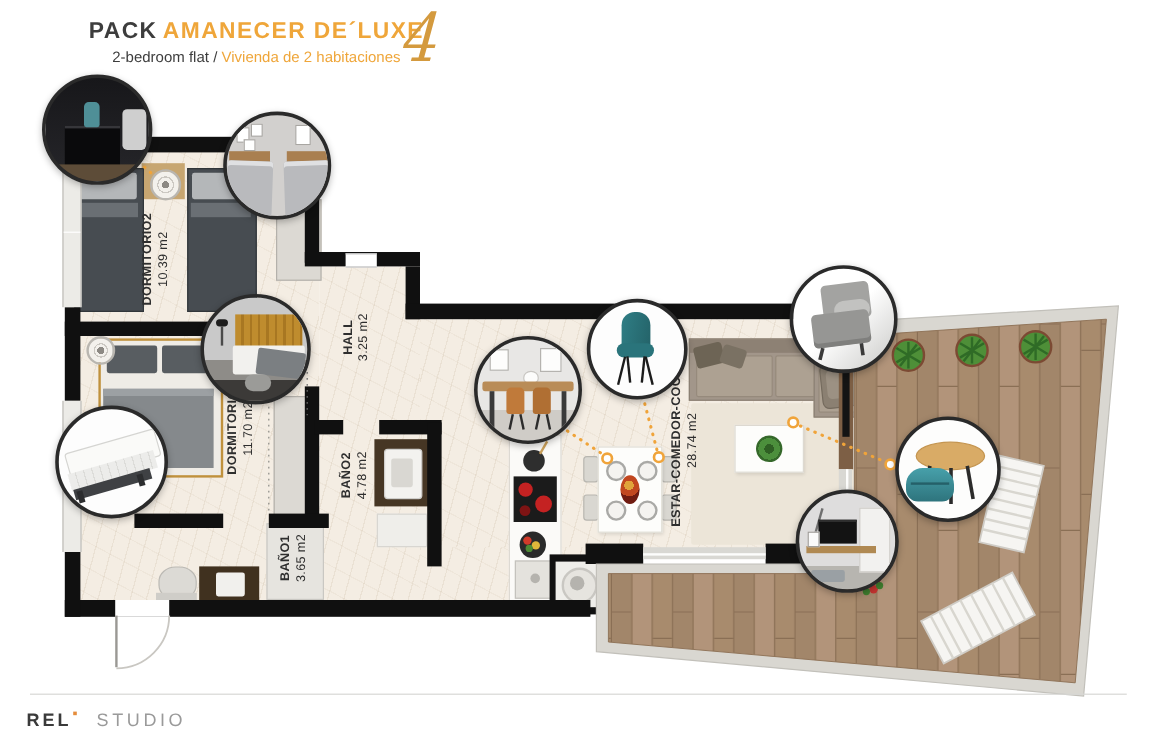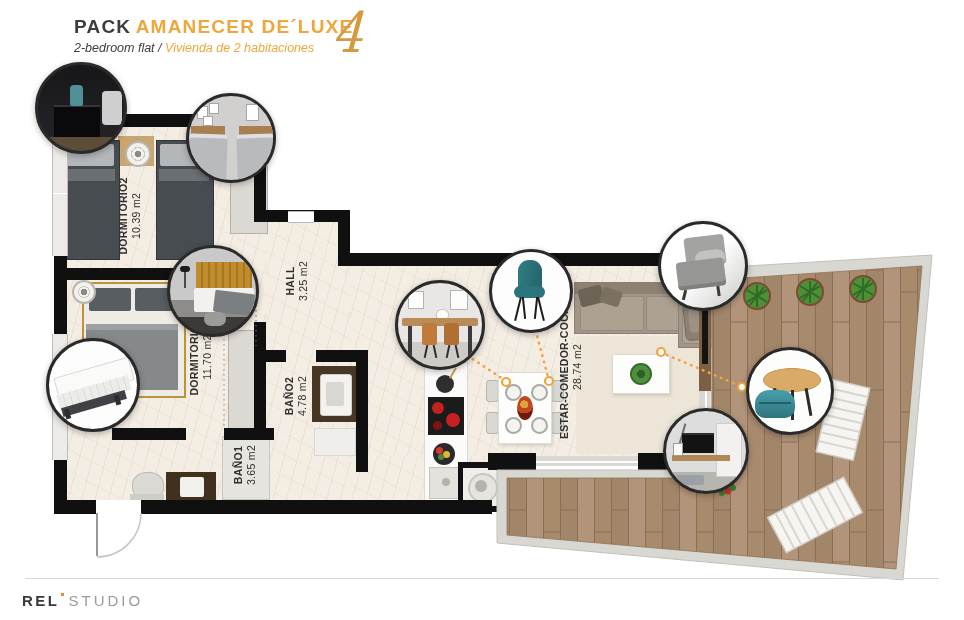--- a/index.html
+++ b/index.html
@@ -2,21 +2,21 @@
 <html><head>
 <meta charset="utf-8">
 <style>
   html,body{margin:0;padding:0;background:#ffffff;}
   .page{position:relative;width:964px;height:620px;background:#fff;overflow:hidden;
         font-family:"Liberation Sans",sans-serif;}
   
   .hdr{position:absolute;left:74px;top:16px;z-index:8;}
   .hdr .t1{font-size:19px;font-weight:700;letter-spacing:1.2px;color:#3d3d3d;}
   .hdr .t2{font-size:19px;font-weight:600;letter-spacing:1.2px;color:#efa63a;}
-  .hdr .sub{margin-top:3px;font-size:12.5px;font-style:italic;color:#3d3d3d;}
+  .hdr .sub{margin-top:3px;font-size:12.5px;color:#3d3d3d;text-align:center;}
   .hdr .sub .es{color:#efa63a;}
   .packnum{position:absolute;left:334px;top:4px;z-index:8;font-family:"DejaVu Serif",serif;
            font-style:italic;font-weight:400;font-size:56px;line-height:58px;color:#d49a3e;
            transform:skewX(-6deg) scaleX(.85);}
   
   .floor{position:absolute;z-index:1;background-color:#f4ede3;
     background-image:repeating-linear-gradient(105deg,rgba(196,178,152,.20) 0 1px,transparent 1px 13px),
                      repeating-linear-gradient(28deg,rgba(196,178,152,.12) 0 1px,transparent 1px 19px);}
   .wall{position:absolute;z-index:3;background:#101010;}
   .gap{position:absolute;z-index:3;background:#ffffff;}
@@ -33,21 +33,21 @@
   .rlabel .ar{display:block;font-weight:400;}
   .svg-overlay{position:absolute;left:0;top:0;z-index:4;pointer-events:none;}
   
   .callout{position:absolute;z-index:6;border-radius:50%;border:3px solid #2a2a2a;overflow:hidden;
            background:#fff;box-shadow:0 2px 6px rgba(0,0,0,.28);}
   .callout>div{position:absolute;}
   
   .foot-line{position:absolute;left:25px;right:25px;top:578px;height:1px;background:#d8d8d5;z-index:8;}
   .logo{position:absolute;left:22px;top:592px;z-index:8;font-size:15px;}
   .logo .b{font-weight:700;letter-spacing:2.5px;color:#3a3a3a;}
-  .logo .l{font-weight:400;letter-spacing:3px;color:#9a9a9a;margin-left:4px;}
+  .logo .l{font-weight:400;letter-spacing:3px;color:#9a9a9a;margin-left:16px;}
   .logo .tick{display:inline-block;width:3px;height:3px;background:#e58d3c;vertical-align:top;margin:1px 1px 0 1px;}
   .hang{background-image:repeating-linear-gradient(0deg,transparent 0 7px,#8f8f89 7px 8px);}
 </style>
 </head>
 <body>
 
 <div class="page">
 
   <div class="hdr">
     <span class="t1">PACK</span>

